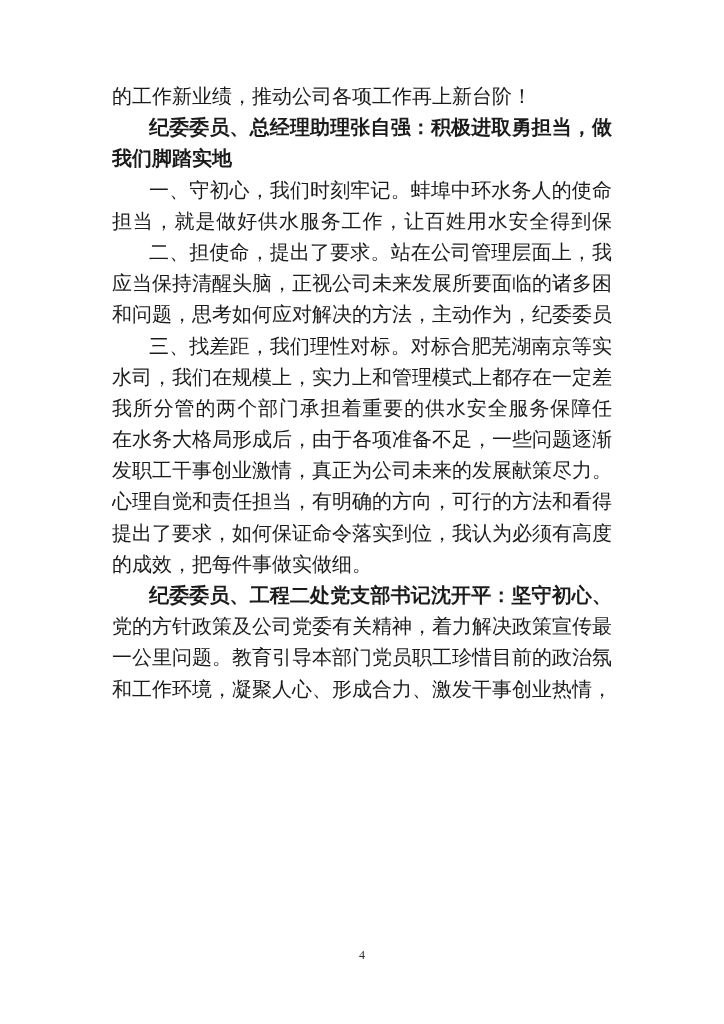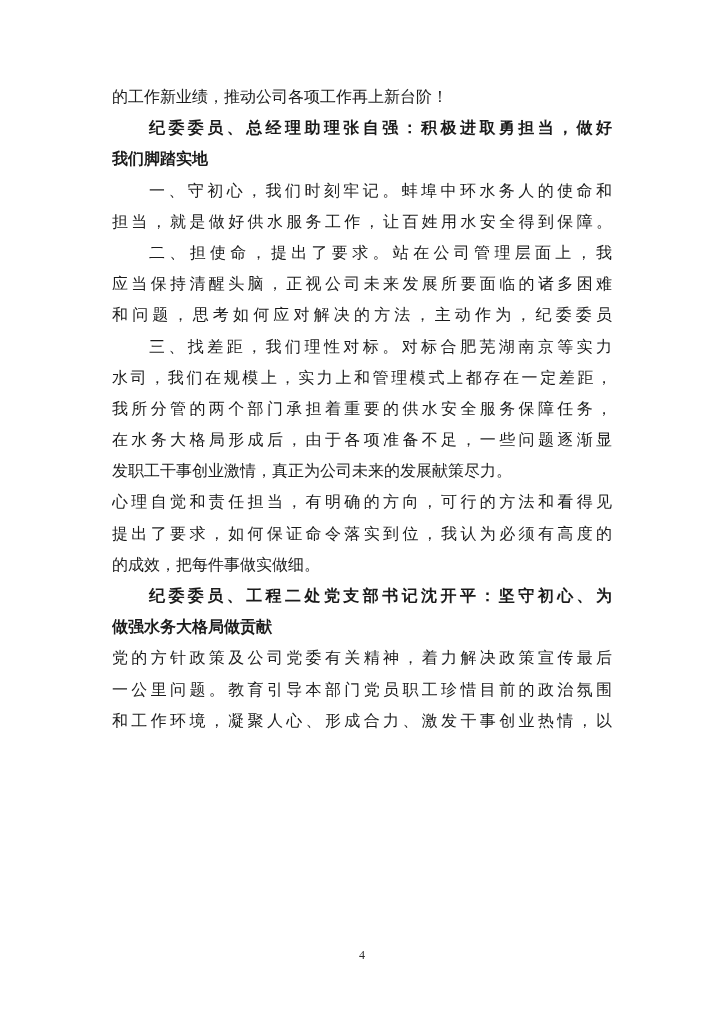--- a/index.html
+++ b/index.html
@@ -20,21 +20,21 @@
     height: 1024px;
     background: #ffffff;
   }
   .doc-body {
     position: absolute;
     left: 112px;
     top: 81px;
     width: 500px;
   }
   .line {
-    font-size: 16px;
+    font-size: 20px;
     line-height: 31.2px;
     height: 31.2px;
     text-align: justify;
     letter-spacing: 0;
     overflow: hidden;
   }
   .line.fill {
     text-align-last: justify;
   }
   .line.indent {
@@ -69,19 +69,18 @@
       <div class="line fill">和问题，思考如何应对解决的方法，主动作为，纪委委员</div>
       <div class="line indent fill">三、找差距，我们理性对标。对标合肥芜湖南京等实力</div>
       <div class="line fill">水司，我们在规模上，实力上和管理模式上都存在一定差距，</div>
       <div class="line fill">我所分管的两个部门承担着重要的供水安全服务保障任务，</div>
       <div class="line fill">在水务大格局形成后，由于各项准备不足，一些问题逐渐显</div>
       <div class="line">发职工干事创业激情，真正为公司未来的发展献策尽力。</div>
       <div class="line fill">心理自觉和责任担当，有明确的方向，可行的方法和看得见</div>
       <div class="line fill">提出了要求，如何保证命令落实到位，我认为必须有高度的</div>
       <div class="line">的成效，把每件事做实做细。</div>
       <div class="line bold indent fill">纪委委员、工程二处党支部书记沈开平：坚守初心、为</div>
-      <div class="line bold">做强水务大格局做贡献</div>
       <div class="line fill">党的方针政策及公司党委有关精神，着力解决政策宣传最后</div>
       <div class="line fill">一公里问题。教育引导本部门党员职工珍惜目前的政治氛围</div>
       <div class="line fill">和工作环境，凝聚人心、形成合力、激发干事创业热情，以</div>
     </div>
   <div class="page-number">4</div>
 </div>
 
 </body></html>

